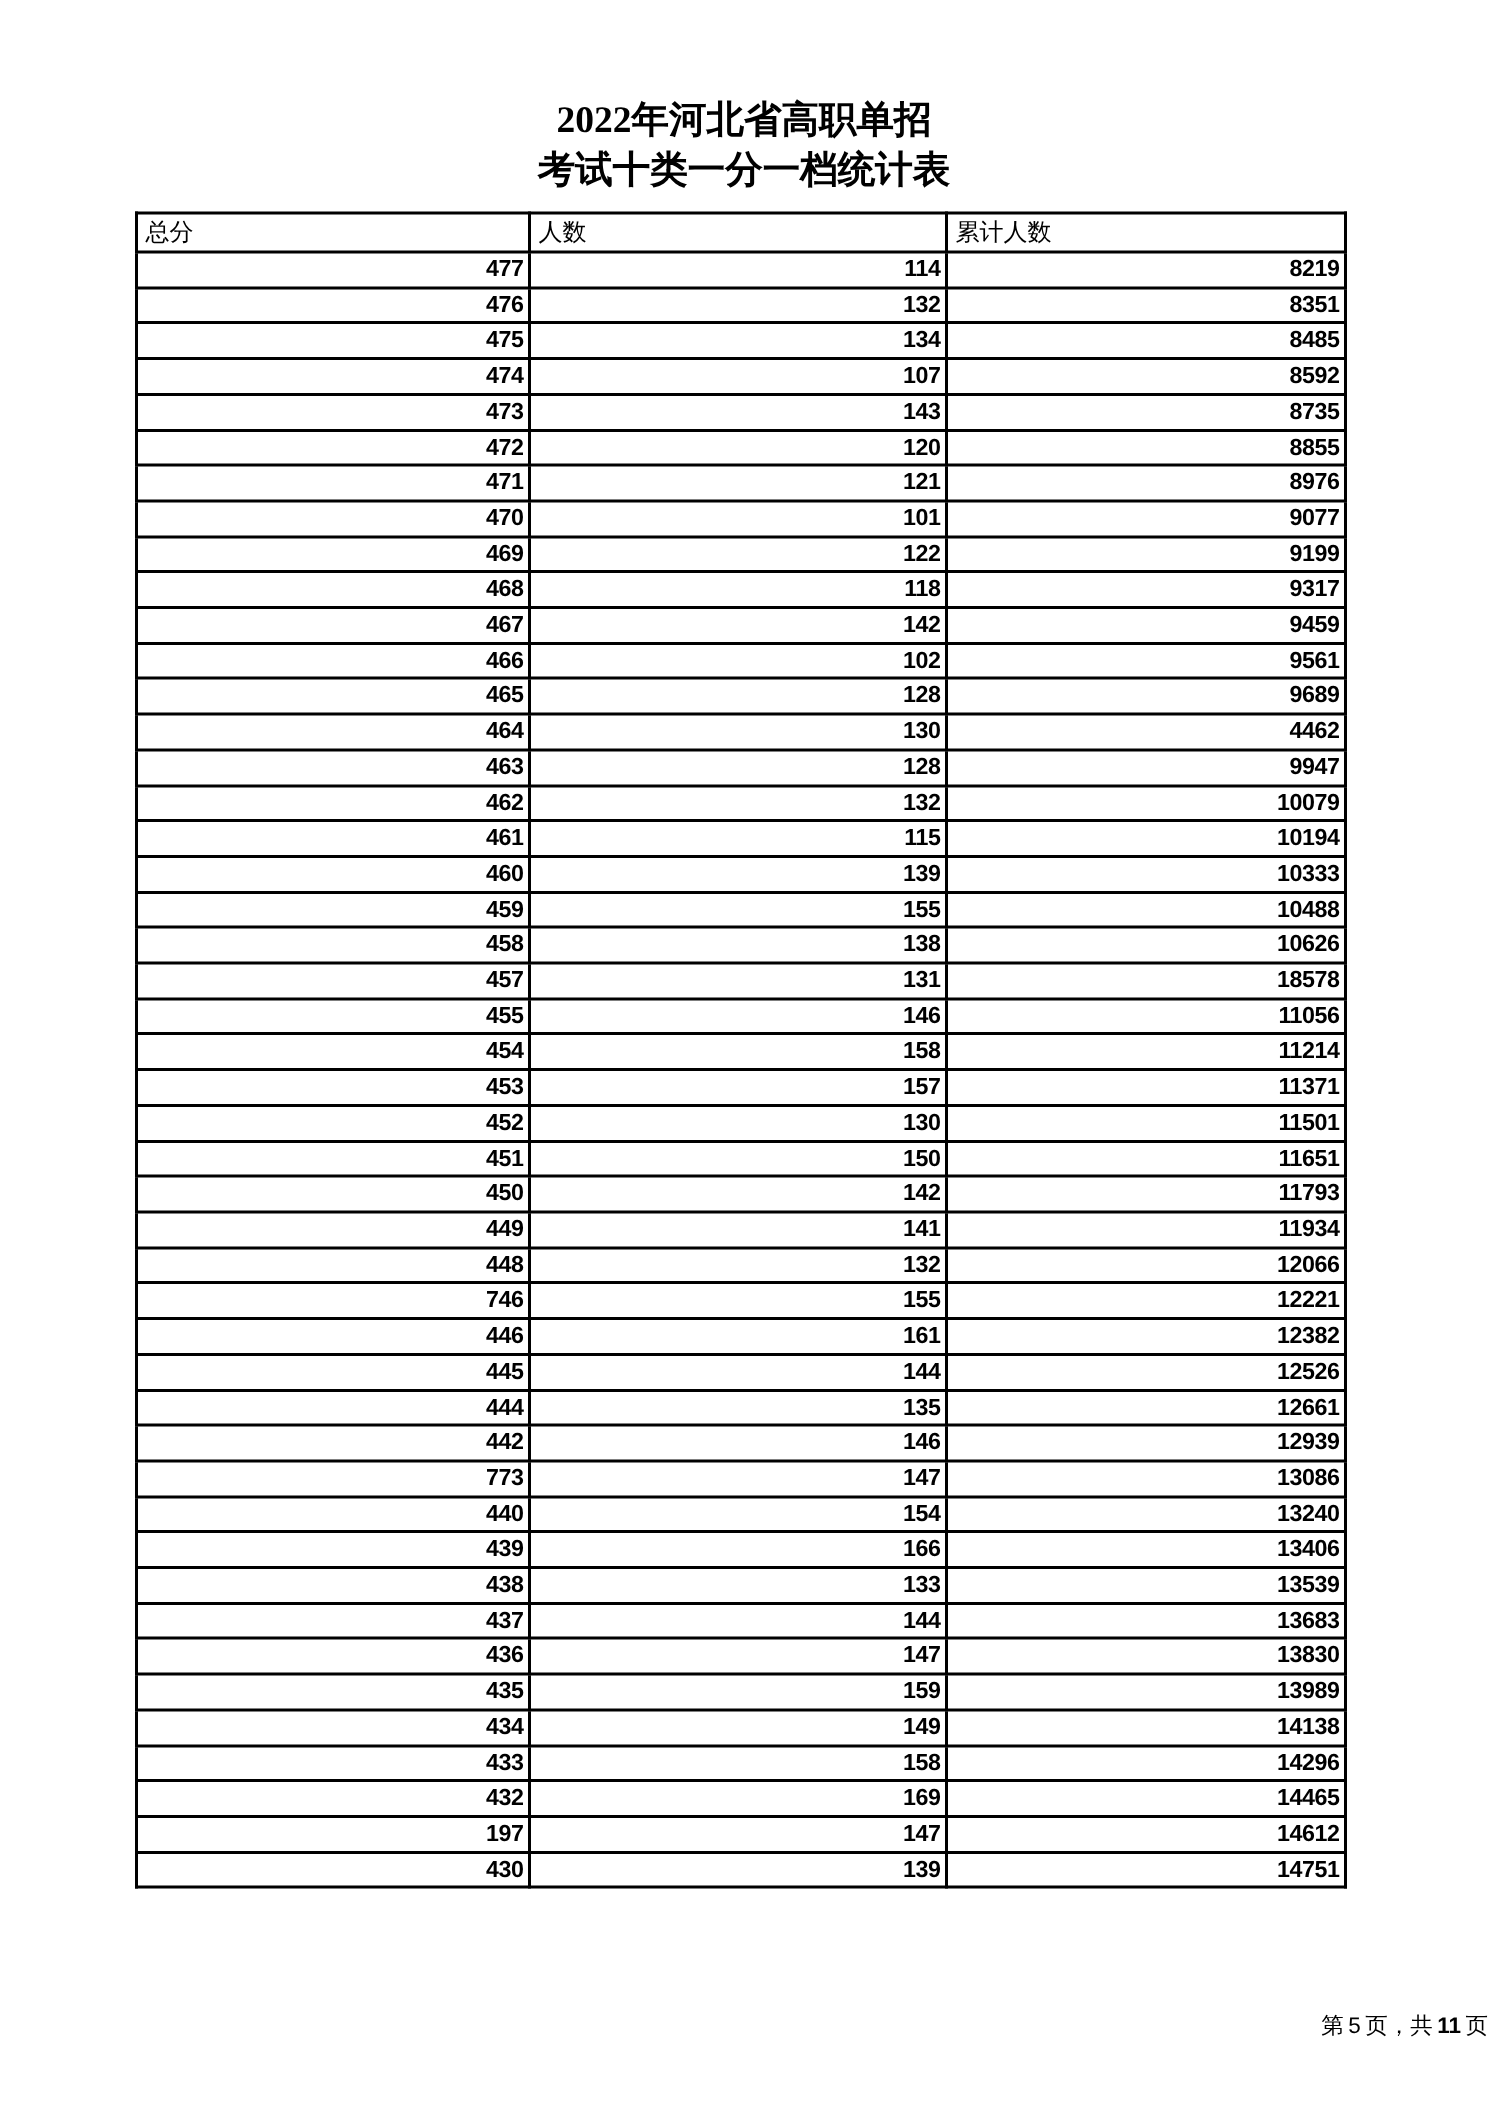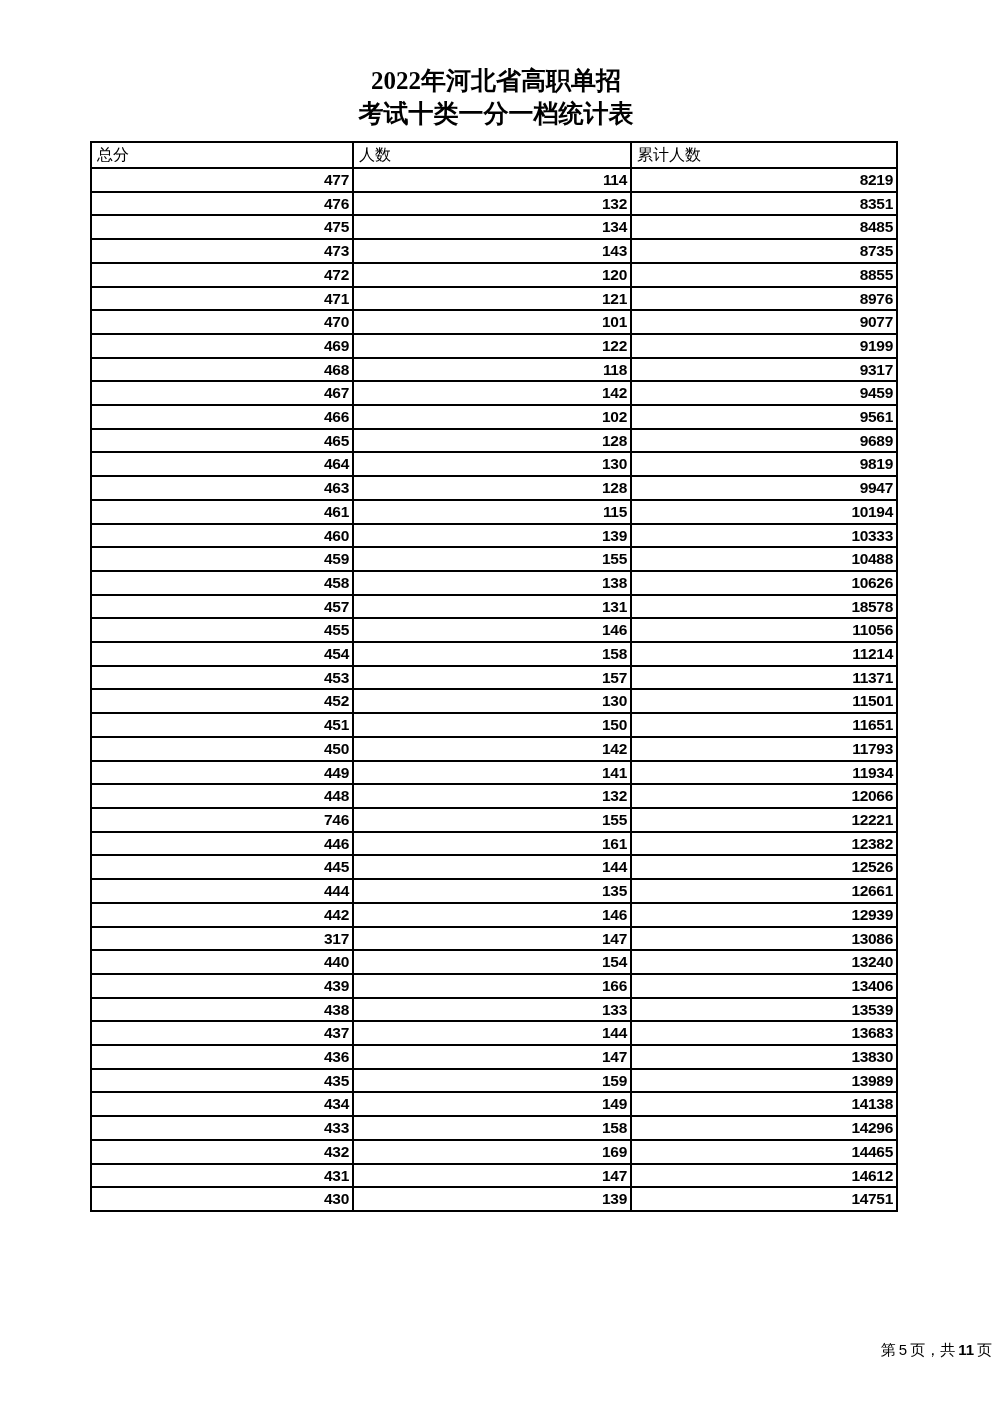--- a/index.html
+++ b/index.html
@@ -115,20 +115,25 @@
           <td>476</td>
           <td>132</td>
           <td>8351</td>
         </tr>
         <tr>
           <td>475</td>
           <td>134</td>
           <td>8485</td>
         </tr>
         <tr>
+          <td>474</td>
+          <td>107</td>
+          <td>8592</td>
+        </tr>
+        <tr>
           <td>473</td>
           <td>143</td>
           <td>8735</td>
         </tr>
         <tr>
           <td>472</td>
           <td>120</td>
           <td>8855</td>
         </tr>
         <tr>
@@ -162,28 +167,33 @@
           <td>9561</td>
         </tr>
         <tr>
           <td>465</td>
           <td>128</td>
           <td>9689</td>
         </tr>
         <tr>
           <td>464</td>
           <td>130</td>
-          <td>9819</td>
+          <td>4462</td>
         </tr>
         <tr>
           <td>463</td>
           <td>128</td>
           <td>9947</td>
         </tr>
         <tr>
+          <td>462</td>
+          <td>132</td>
+          <td>10079</td>
+        </tr>
+        <tr>
           <td>461</td>
           <td>115</td>
           <td>10194</td>
         </tr>
         <tr>
           <td>460</td>
           <td>139</td>
           <td>10333</td>
         </tr>
         <tr>
@@ -260,21 +270,21 @@
           <td>444</td>
           <td>135</td>
           <td>12661</td>
         </tr>
         <tr>
           <td>442</td>
           <td>146</td>
           <td>12939</td>
         </tr>
         <tr>
-          <td>317</td>
+          <td>773</td>
           <td>147</td>
           <td>13086</td>
         </tr>
         <tr>
           <td>440</td>
           <td>154</td>
           <td>13240</td>
         </tr>
         <tr>
           <td>439</td>
@@ -310,21 +320,21 @@
           <td>433</td>
           <td>158</td>
           <td>14296</td>
         </tr>
         <tr>
           <td>432</td>
           <td>169</td>
           <td>14465</td>
         </tr>
         <tr>
-          <td>431</td>
+          <td>197</td>
           <td>147</td>
           <td>14612</td>
         </tr>
         <tr>
           <td>430</td>
           <td>139</td>
           <td>14751</td>
         </tr>
       </tbody>
   </table>

